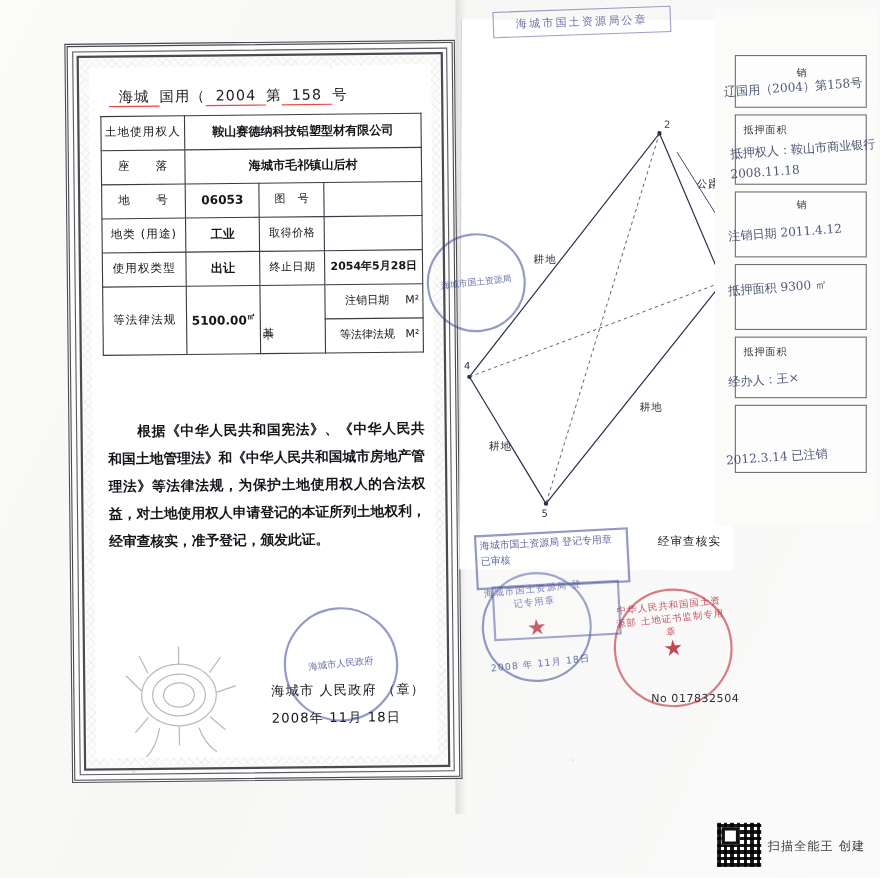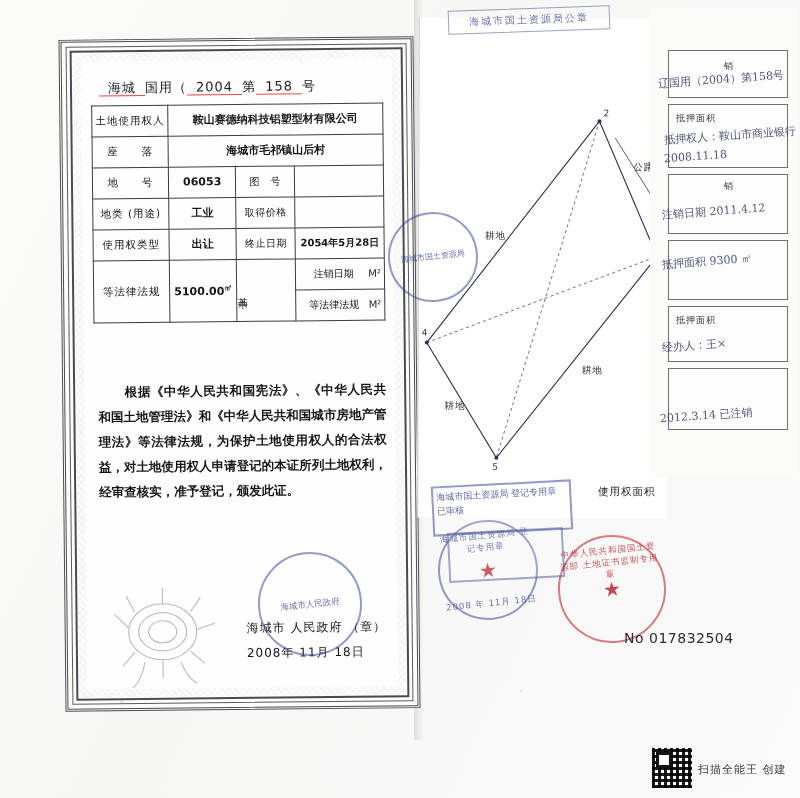--- a/index.html
+++ b/index.html
@@ -143,21 +143,21 @@
   .rect-seal{
     position:absolute;border:2px solid rgba(60,70,150,.55);
     color:rgba(55,65,140,.8);font-size:9px;padding:3px;
     line-height:1.5;transform:rotate(-3deg);
     background:rgba(255,255,255,.15);
   }
   .issuer{
     position:absolute;left:598px;top:485px;font-size:10.5px;color:#1c1c22;letter-spacing:1px;
   }
   .serial{
-    position:absolute;left:624px;top:630px;font-size:14px;color:#2b2b33;letter-spacing:.5px;
+    position:absolute;left:592px;top:630px;font-size:10px;color:#2b2b33;letter-spacing:.5px;
   }
   
   .qr{
     position:absolute;left:652px;top:748px;width:40px;height:40px;
     background:
       repeating-linear-gradient(0deg,#1a1a1a 0 3px,#fff 3px 6px),
       repeating-linear-gradient(90deg,#1a1a1a 0 3px,#fff 3px 6px);
     background-blend-mode:multiply;
   }
   .qr::after{
@@ -332,21 +332,21 @@
 
   <div class="seal seal-red" style="left:558px;top:535px;width:104px;height:104px;">
     <span class="seal-arc-top">中华人民共和国国土资源部 土地证书监制专用章</span>
     <span class="seal-star">★</span>
   </div>
 
   <div class="rect-seal" style="left:432px;top:483px;width:130px;height:40px;">海城市国土资源局 登记专用章 已审核</div>
 
   <div class="rect-seal" style="left:448px;top:530px;width:106px;height:40px;opacity:.85"></div>
 
-  <div class="issuer">使用权面积</div>
+  <div class="issuer">经审查核实</div>
   <div class="serial">
     <span>No</span>
     <span>017832504</span>
   </div>
 
   <div class="qr"></div>
   <div class="footer-txt">扫描全能王 创建</div>
 
   <div class="speck" style="left:120px;top:700px;width:3px;height:3px;"></div>
   <div class="speck" style="left:520px;top:690px;width:2px;height:2px;"></div>

